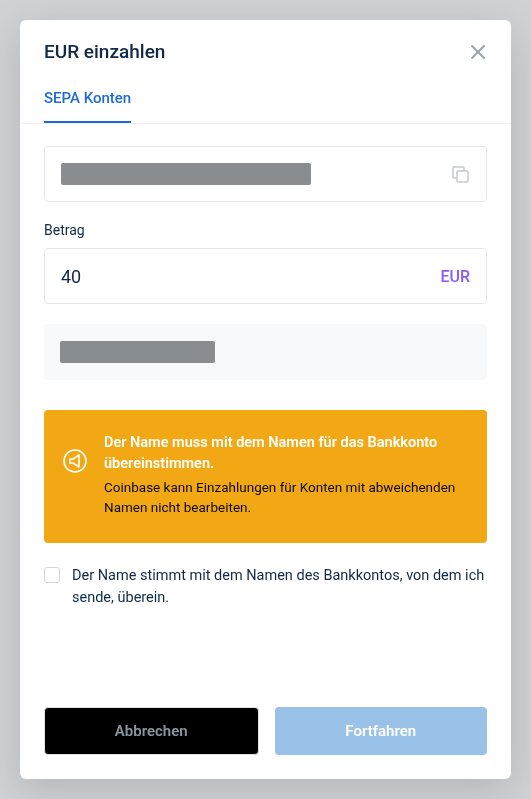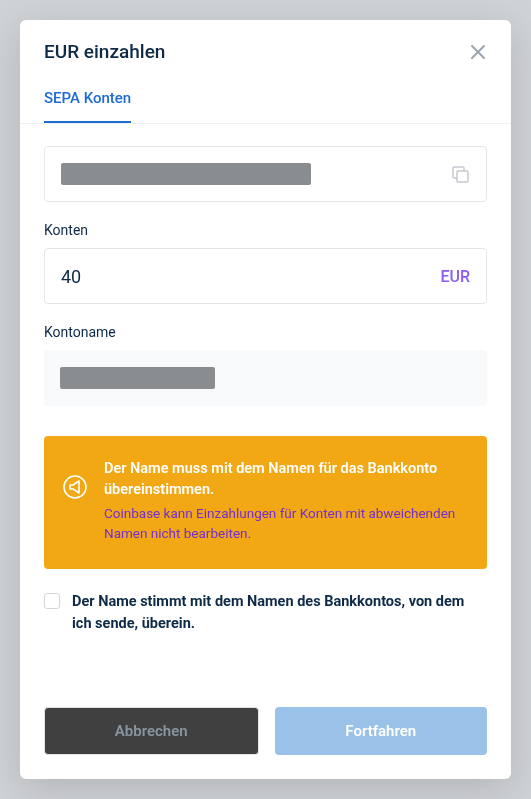--- a/index.html
+++ b/index.html
@@ -123,31 +123,30 @@
     margin-top: 16px;
   }
   .warn-bold {
     color: #ffffff;
     font-weight: 600;
     font-size: 14.5px;
     line-height: 1.45;
     margin-bottom: 4px;
   }
   .warn-text {
-    color: #6d28d9;
+    color: #000000;
     font-size: 13.5px;
     line-height: 1.45;
     opacity: 0.95;
   }
   .check-row {
     display: flex;
     align-items: flex-start;
     gap: 12px;
     margin-bottom: 22px;
-    font-weight: bold;
   }
   .checkbox {
     width: 16px;
     height: 16px;
     border: 1px solid #d0d5da;
     border-radius: 3px;
     flex-shrink: 0;
     margin-top: 2px;
     cursor: pointer;
     background: #fff;
@@ -167,21 +166,21 @@
     height: 48px;
     border-radius: 4px;
     font-size: 15px;
     font-weight: 600;
     display: flex;
     align-items: center;
     justify-content: center;
     cursor: pointer;
   }
   .btn-secondary {
-    background: #404040;
+    background: #000000;
     border: 1px solid #e0e3e7;
     color: #8a95a1;
   }
   .btn-primary {
     background: #9ac2e8;
     color: #ffffff;
     border: none;
   }
 </style>
 </head>
@@ -208,27 +207,26 @@
     <div class="field-box ref-box">
       <div class="redacted ref-redacted"></div>
       <div class="copy-icon">
         <svg width="20" height="20" viewBox="0 0 20 20" fill="none" stroke="currentColor" stroke-width="1.5">
             <rect x="3" y="3" width="11" height="11" rx="1"></rect>
             <rect x="7" y="7" width="11" height="11" rx="1" fill="#fff"></rect>
           </svg>
       </div>
     </div>
 
-    <div class="field-label">Konten</div>
+    <div class="field-label">Betrag</div>
     <div class="field-box amount-box">
       <div class="amount-value">40</div>
       <div class="amount-currency">EUR</div>
     </div>
 
-    <div class="field-label">Kontoname</div>
     <div class="field-box readonly-box">
       <div class="redacted acct-redacted"></div>
     </div>
 
     <div class="warning">
       <div class="warn-icon">
         <svg width="26" height="26" viewBox="0 0 26 26" fill="none" stroke="currentColor" stroke-width="1.6">
             <circle cx="13" cy="13" r="11"></circle>
             <path d="M8 15 L8 11 L11 11 L17 7 L17 19 L11 15 Z" stroke-linejoin="round"></path>
           </svg>

